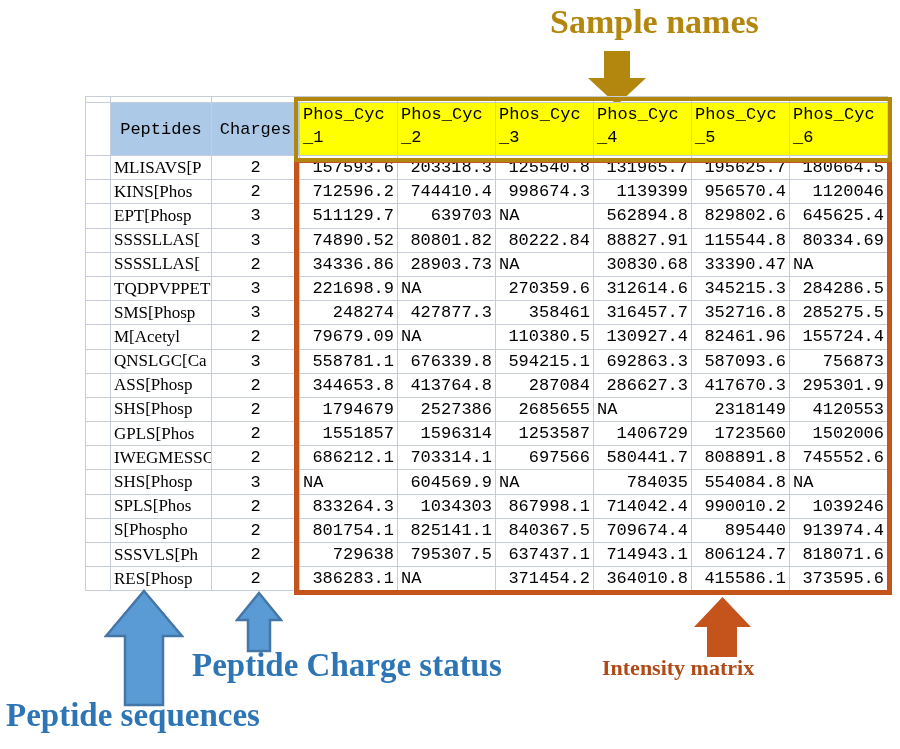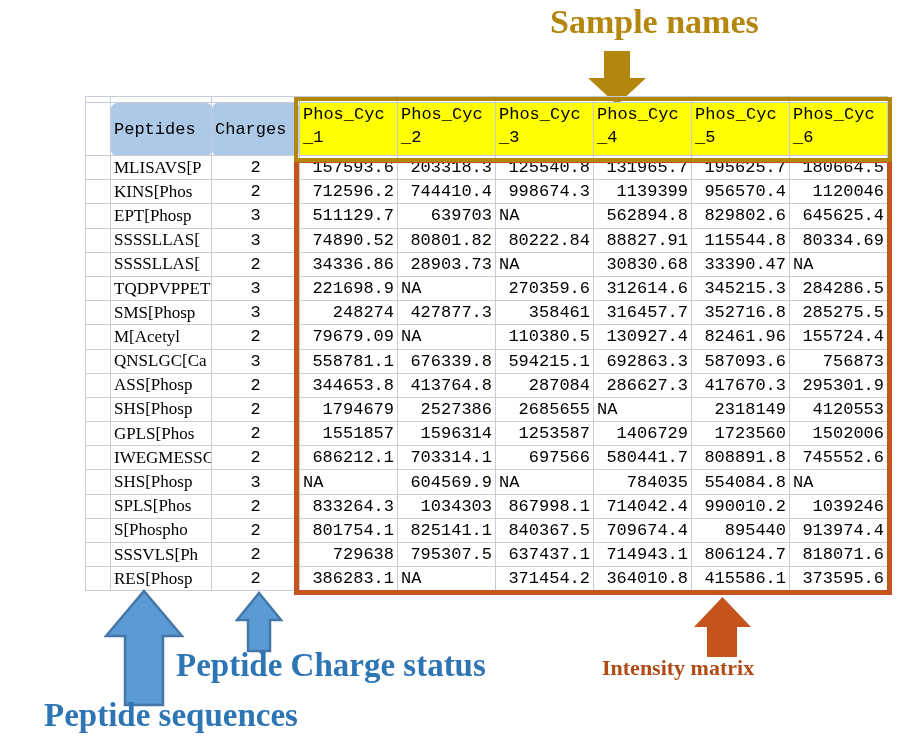--- a/index.html
+++ b/index.html
@@ -6,42 +6,42 @@
   .canvas{position:relative;width:900px;height:749px;background:#fff;overflow:hidden;
           font-family:"Liberation Sans", sans-serif;}
 
   
   .ann{position:absolute;font-family:"Liberation Serif", serif;font-weight:bold;
        white-space:nowrap;line-height:1.05;}
   .ann-gold{color:var(--gold_text);font-size:34px;}
   .ann-blue{color:var(--blue_text);font-size:33px;}
   .ann-orange{color:var(--orange_text);font-size:22px;}
   #sample-names{left:506px;top:4px;margin-left:44px;}
-  #peptide-charge-status{left:176px;top:648px;}
-  #peptide-sequences{left:6px;top:698px;margin-left:38px;}
+  #peptide-charge-status{left:192px;top:648px;}
+  #peptide-sequences{left:6px;top:698px;}
   #intensity-matrix{left:602px;top:656px;}
 
   
   .arrow{position:absolute;}
   #arrow-gold{left:588px;top:51px;}
   #arrow-blue-big{left:104px;top:589px;}
   #arrow-blue-small{left:235px;top:591px;}
   #arrow-orange{left:694px;top:597px;}
 
   
   table.sheet{position:absolute;left:85px;top:96px;border-collapse:collapse;table-layout:fixed;
               width:802px;font-family:"Liberation Mono","DejaVu Sans Mono",monospace;
               font-size:17px;color:#000;}
   table.sheet td, table.sheet th{border:1px solid var(--gridline);padding:0 3px;overflow:hidden;
               white-space:nowrap;font-weight:normal;}
   tr.stub{height:6px;}
   tr.hdr{height:53px;}
   tr.data{height:24.2px;}
   td.gutter{border-left:none;background:#fff;}
-  th.bluehdr{background:var(--header_blue);text-align:left;vertical-align:middle;border-radius:6px;}
+  th.bluehdr{background:var(--header_blue);text-align:center;vertical-align:middle;}
   th.sample{background:var(--sample_yellow);text-align:left;vertical-align:top;padding-top:3px;
             line-height:23px;}
   td.peptide{text-align:left;font-family:Liberation Serif, serif;}
   td.charge{text-align:center;}
   td.val{text-align:right;padding-right:5px;}
   td.val.na{text-align:left;padding-left:3px;}
 
   
   .box{position:absolute;box-sizing:border-box;background:transparent;}
   #gold-box{left:294px;top:97px;width:598px;height:65px;border:4px solid var(--gold);z-index:3;}

